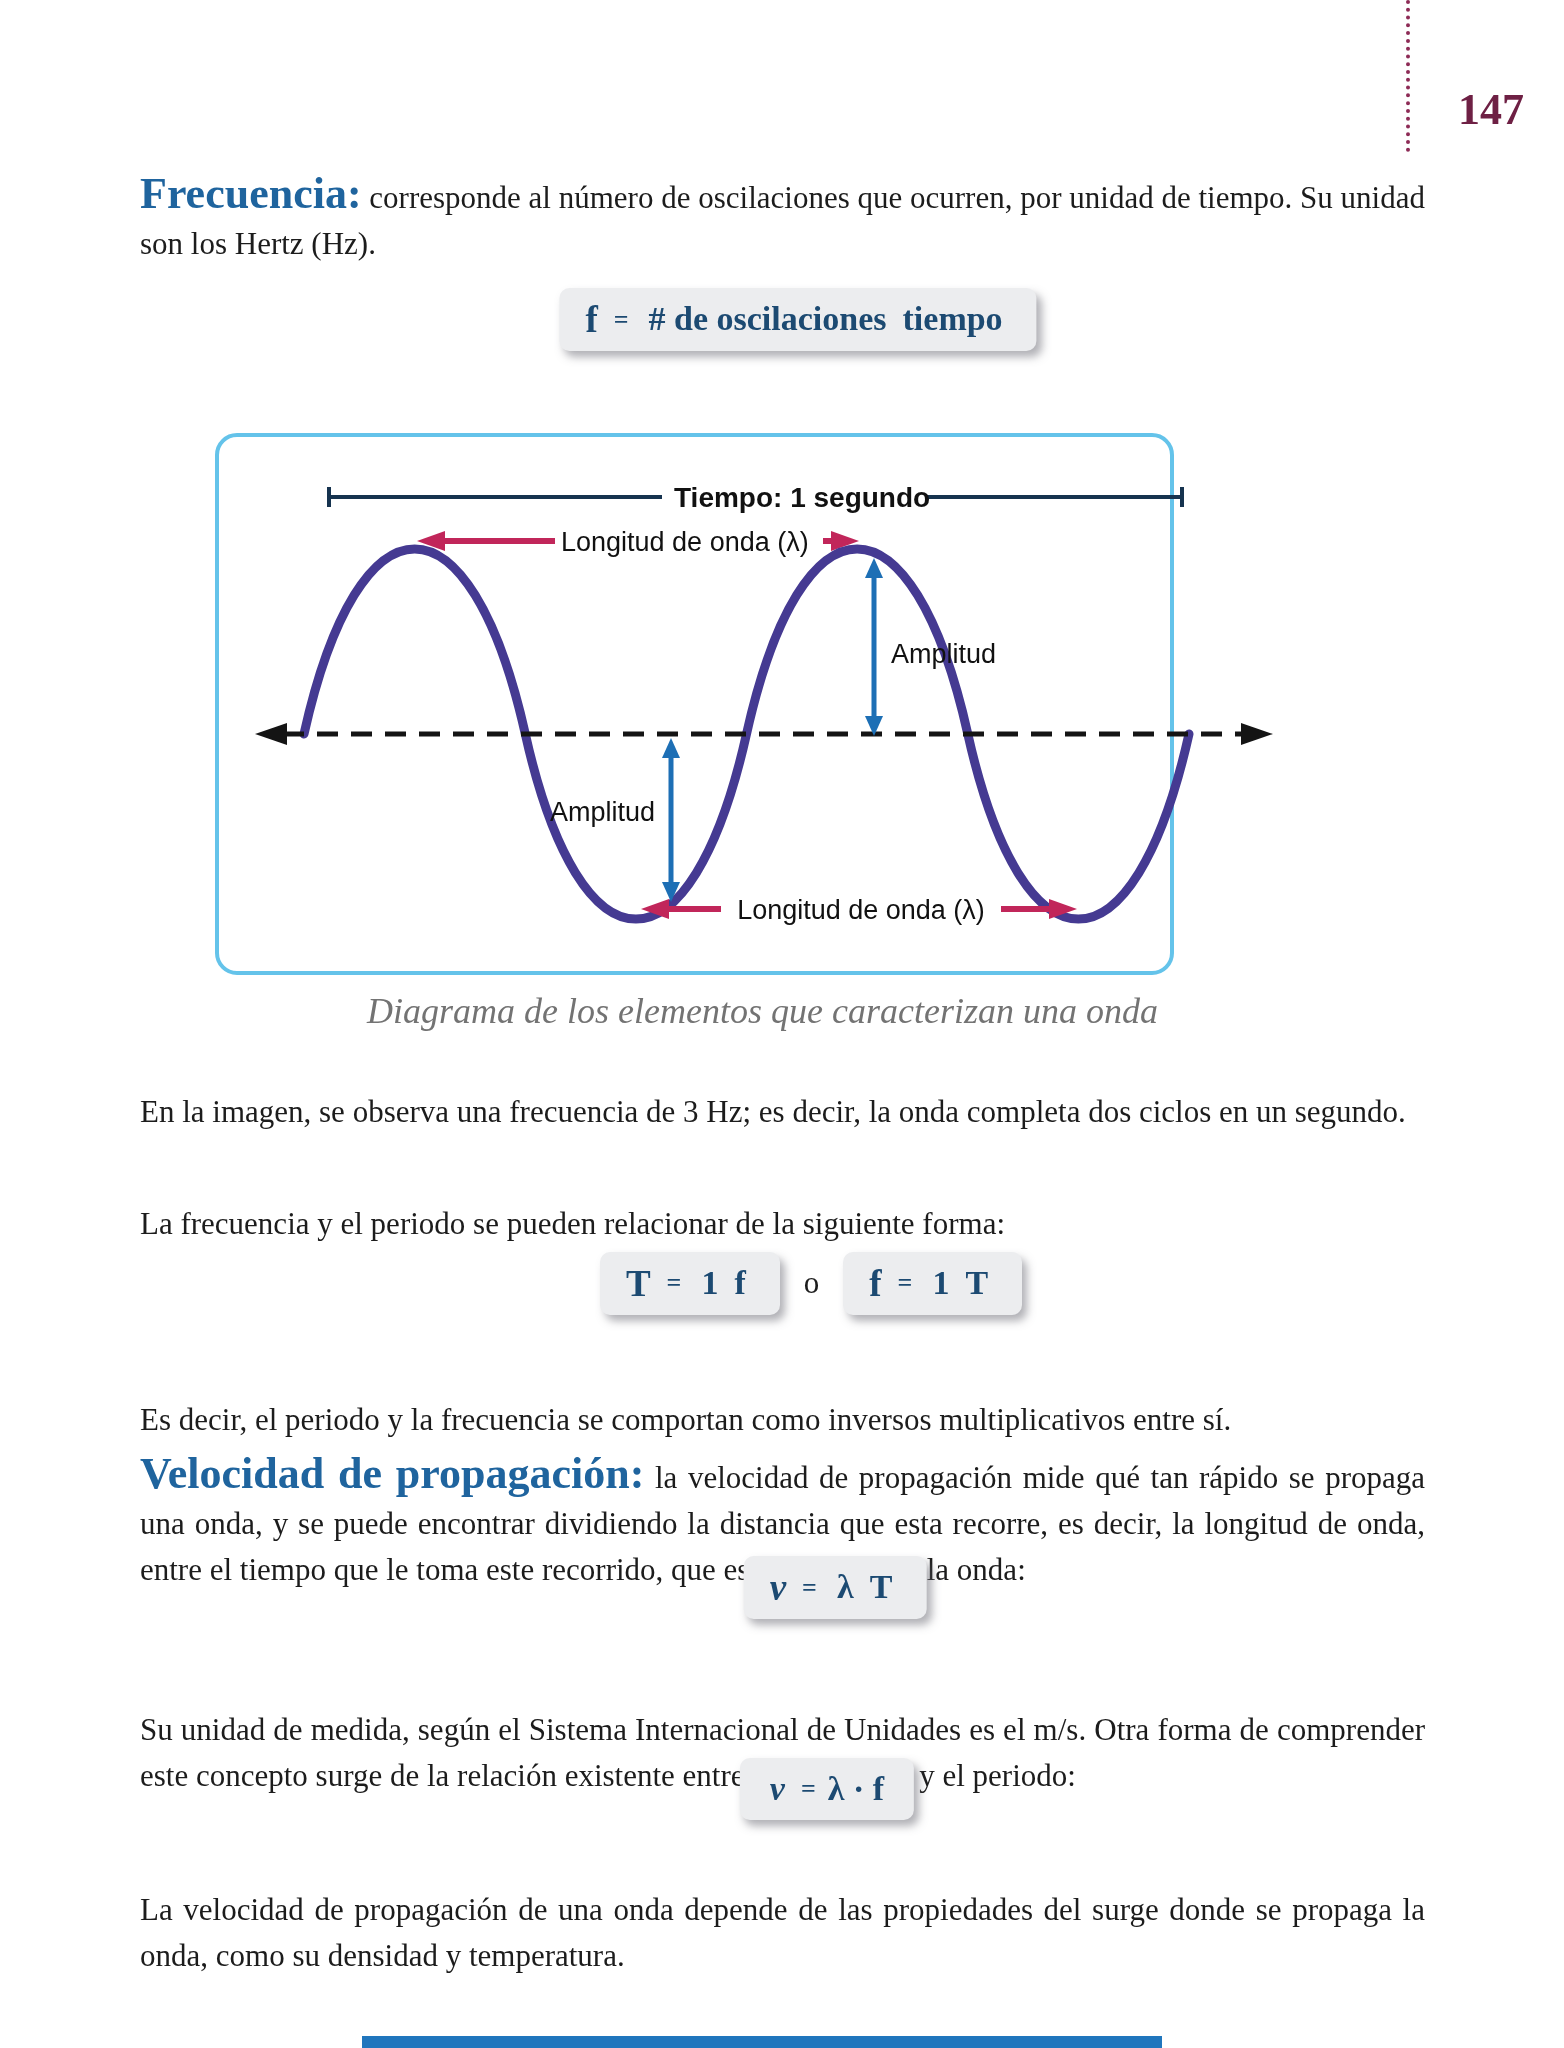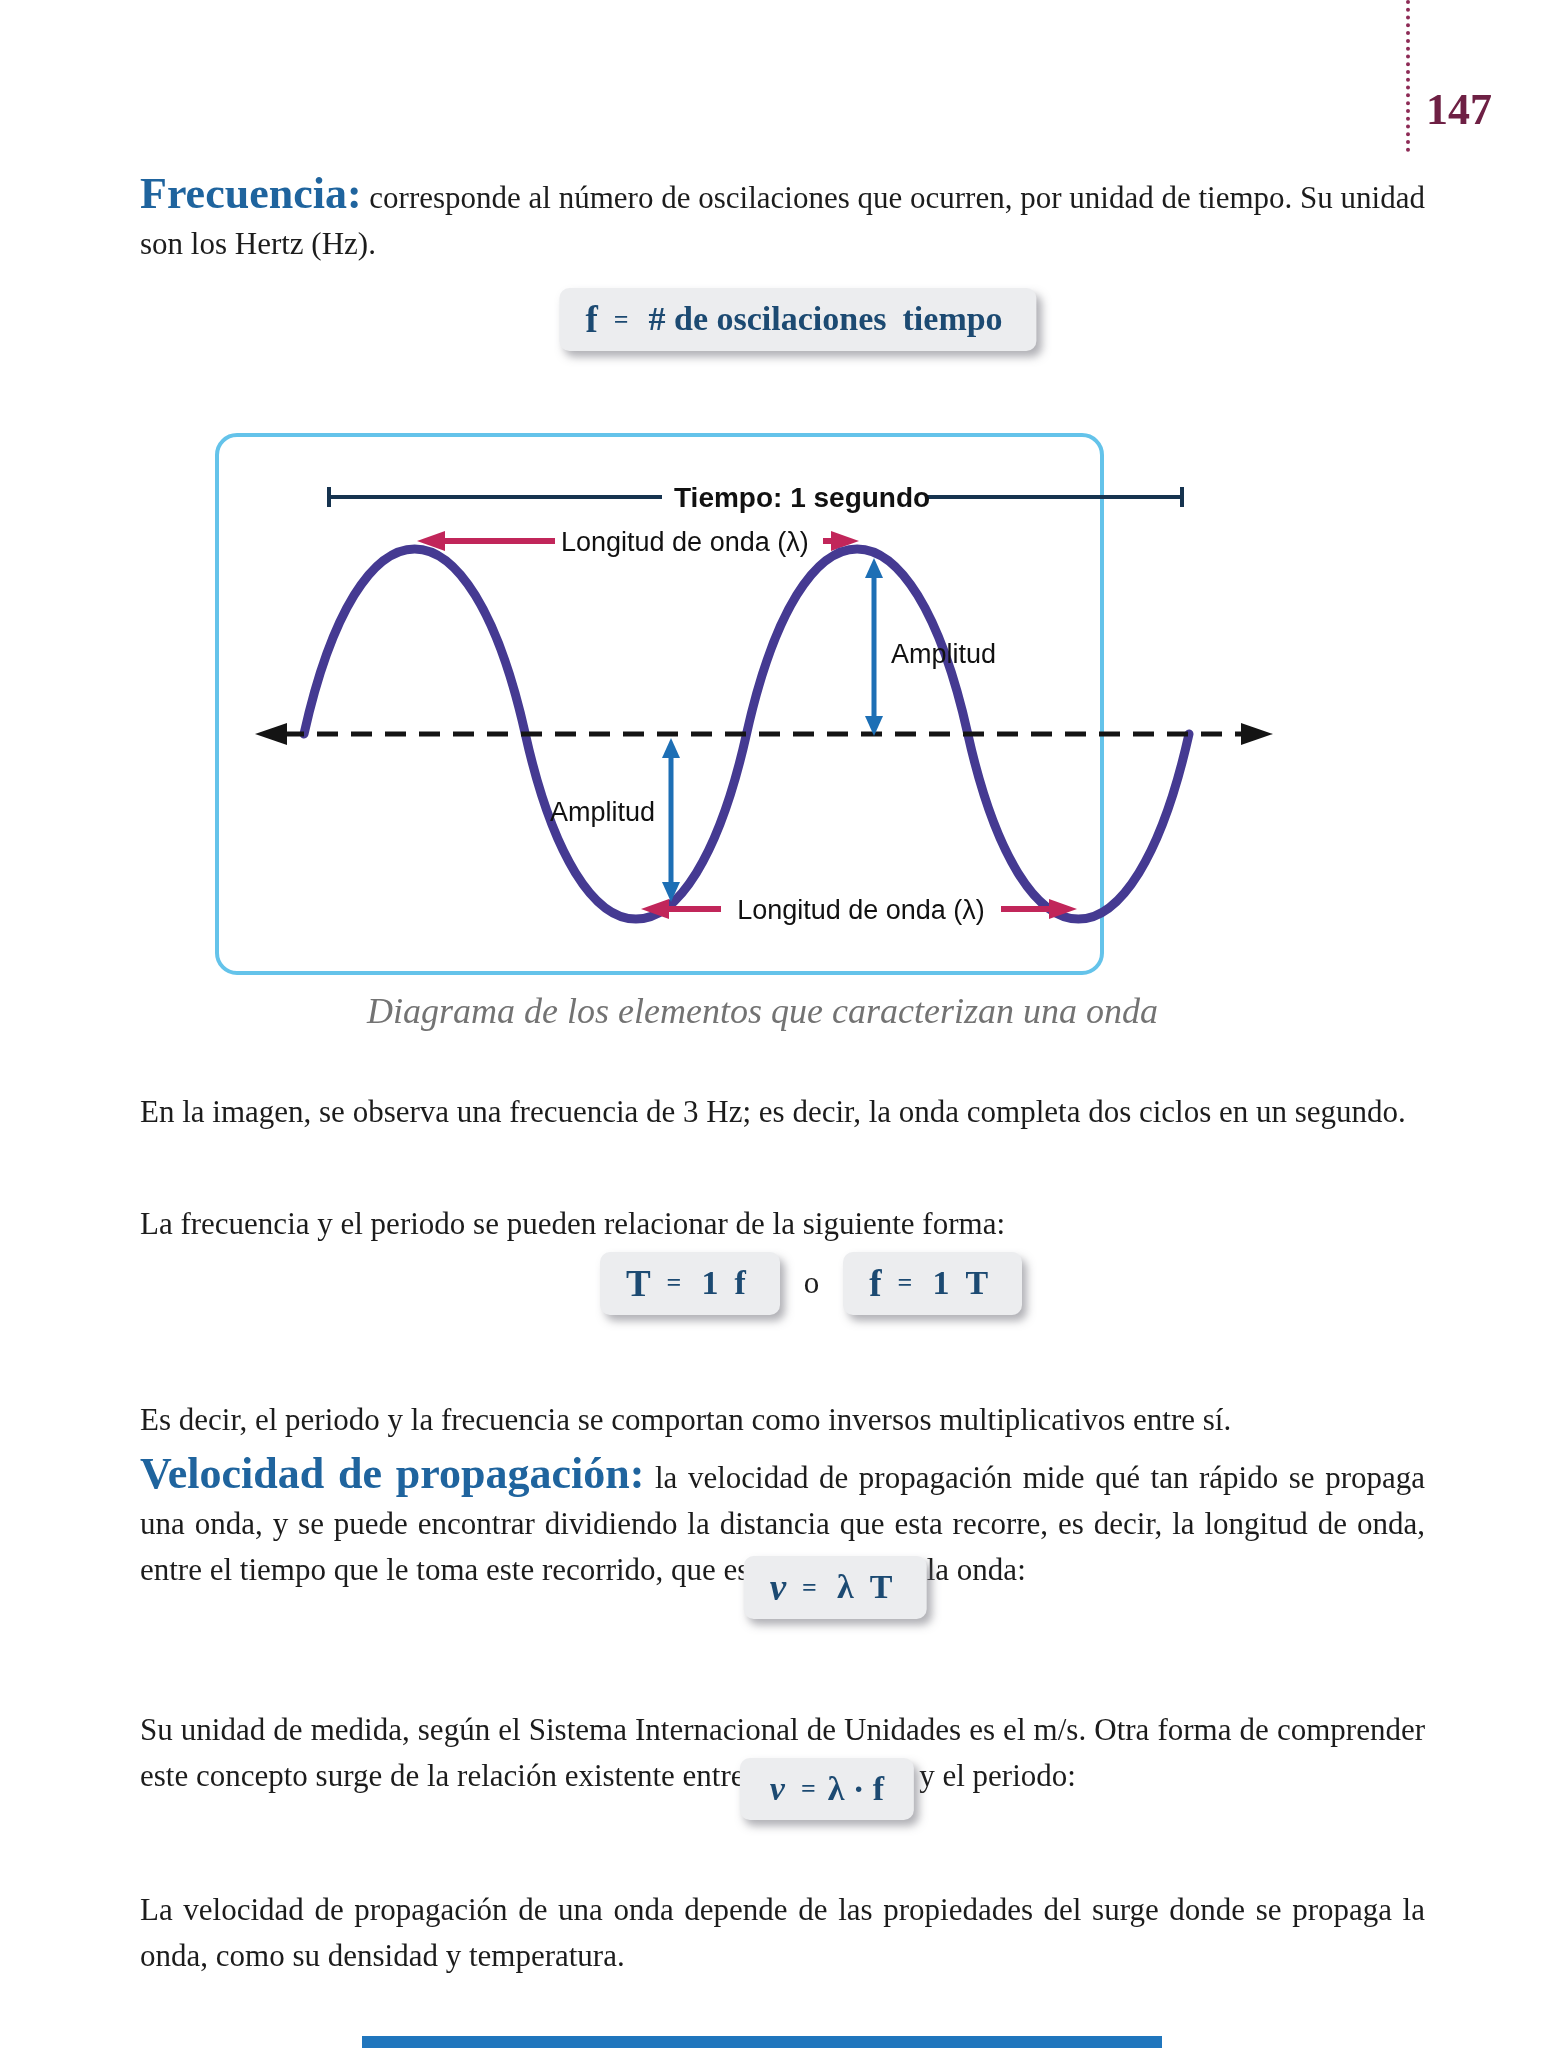--- a/index.html
+++ b/index.html
@@ -14,39 +14,39 @@
     --diagram-border:#64c3ea;
     --body-ink:#1c1c1c;
     --bottom-bar:#2076bd;
   }
   html,body{margin:0;padding:0;background:#ffffff;}
   .page{position:relative;width:1564px;height:2048px;background:#ffffff;overflow:hidden;
         font-family:"Liberation Serif",serif;color:var(--body-ink);}
   .para{position:absolute;left:140px;width:1285px;font-size:31px;line-height:46px;
         text-align:justify;color:var(--body-ink);}
   .lead{font-weight:bold;color:var(--heading-blue);font-size:44px;}
-  .pagenum{position:absolute;left:1426px;top:88px;font-size:44px;font-weight:bold;
+  .pagenum{position:absolute;left:1458px;top:88px;font-size:44px;font-weight:bold;
            color:var(--maroon-dark);line-height:1;}
   .dotline{position:absolute;left:1406px;top:0;height:152px;width:0;
            border-left:4px dotted #8d2b56;}
   .fbox{background:var(--box-bg);border-radius:10px;
         box-shadow:5px 6px 9px rgba(100,100,110,.5);
         display:flex;align-items:center;gap:10px;padding:10px 26px;
         color:var(--formula-navy);font-weight:bold;font-family:"Liberation Serif",serif;}
   .fbox.abs{position:absolute;transform:translateX(-50%);}
   .frac{display:flex;flex-direction:row;align-items:center;}
   .frac .bar{height:4px;background:var(--formula-navy);align-self:stretch;margin:1px 0;}
   .frac .num,.frac .den{font-size:34px;line-height:1.12;padding:0 8px;}
   .lhs{font-size:37px;} .eq{font-size:26px;margin:0 2px 0 6px;}
   .ital{font-style:italic;}
   .formula-row{position:absolute;top:1223px;left:0;width:100%;height:120px;
                display:flex;justify-content:center;align-items:center;gap:24px;
                transform:translateX(29px);}
   .or-text{font-size:31px;color:#1c1c1c;font-family:"Liberation Serif",serif;}
-  .diagram{position:absolute;left:215px;top:433px;width:889px;height:542px;
+  .diagram{position:absolute;left:215px;top:433px;width:959px;height:542px;
            border:4px solid var(--diagram-border);border-radius:22px;background:#fff;box-sizing:border-box;}
   .caption{position:absolute;left:215px;top:990px;width:1095px;text-align:center;
            font-style:italic;font-size:36px;color:#737373;}
   .footer{position:absolute;left:142px;top:1948px;width:1280px;text-align:center;
           font-style:italic;font-weight:bold;font-size:24px;color:var(--maroon-footer);}
   .bottombar{position:absolute;left:362px;top:2036px;width:800px;height:12px;
              background:var(--bottom-bar);}
   svg text{font-family:"Liberation Sans",sans-serif;fill:#111;}
 </style>
 </head>

